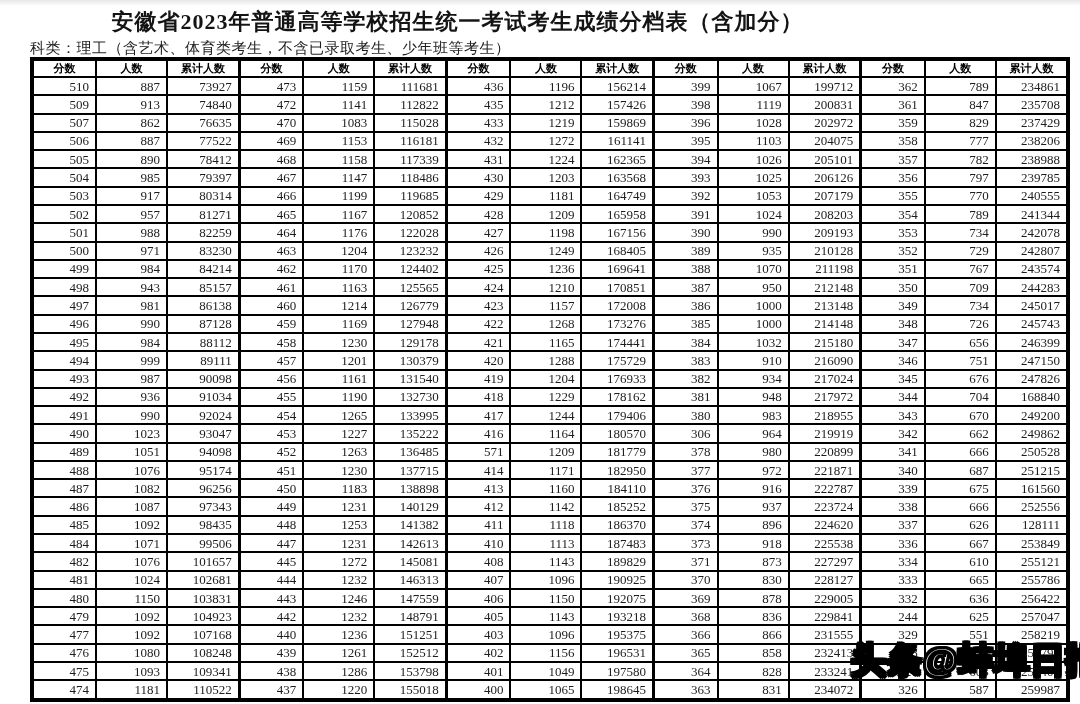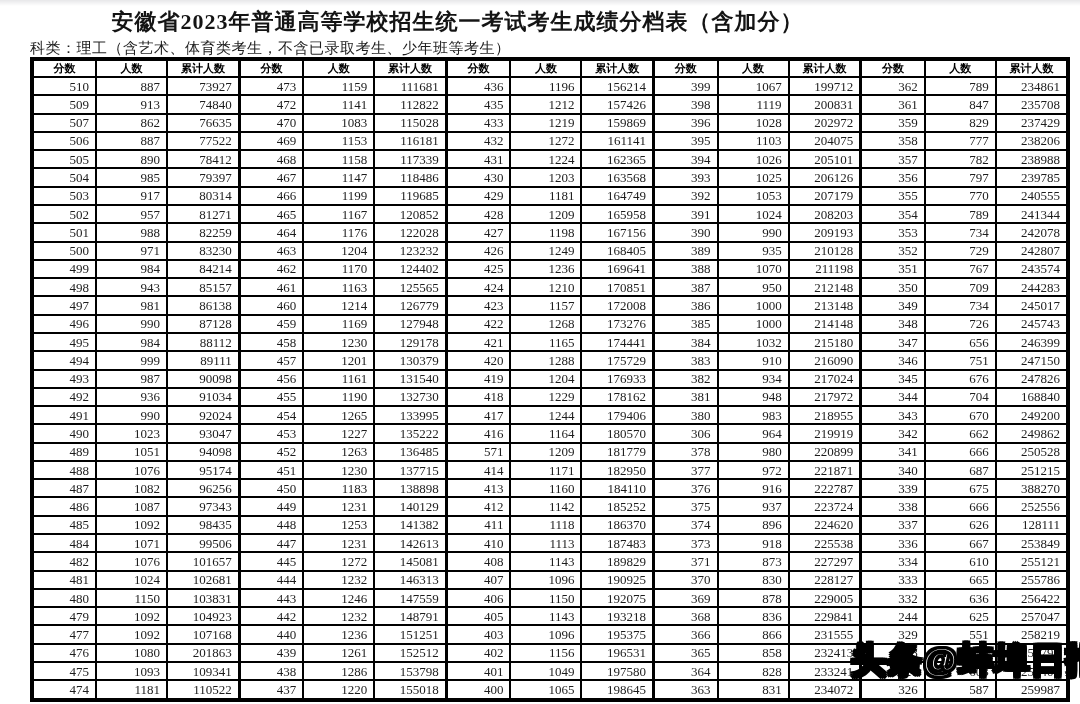--- a/index.html
+++ b/index.html
@@ -469,21 +469,21 @@
         <td>1183</td>
         <td>138898</td>
         <td class="gsep">413</td>
         <td>1160</td>
         <td>184110</td>
         <td class="gsep">376</td>
         <td>916</td>
         <td>222787</td>
         <td class="gsep">339</td>
         <td>675</td>
-        <td>388270</td>
+        <td>161560</td>
       </tr>
       <tr>
         <td>486</td>
         <td>1087</td>
         <td>97343</td>
         <td class="gsep">449</td>
         <td>1231</td>
         <td>140129</td>
         <td class="gsep">412</td>
         <td>1142</td>
@@ -610,21 +610,21 @@
         <td class="gsep">366</td>
         <td>866</td>
         <td>231555</td>
         <td class="gsep">329</td>
         <td>551</td>
         <td>258219</td>
       </tr>
       <tr>
         <td>476</td>
         <td>1080</td>
-        <td>201863</td>
+        <td>108248</td>
         <td class="gsep">439</td>
         <td>1261</td>
         <td>152512</td>
         <td class="gsep">402</td>
         <td>1156</td>
         <td>196531</td>
         <td class="gsep">365</td>
         <td>858</td>
         <td>232413</td>
         <td class="gsep">328</td>

